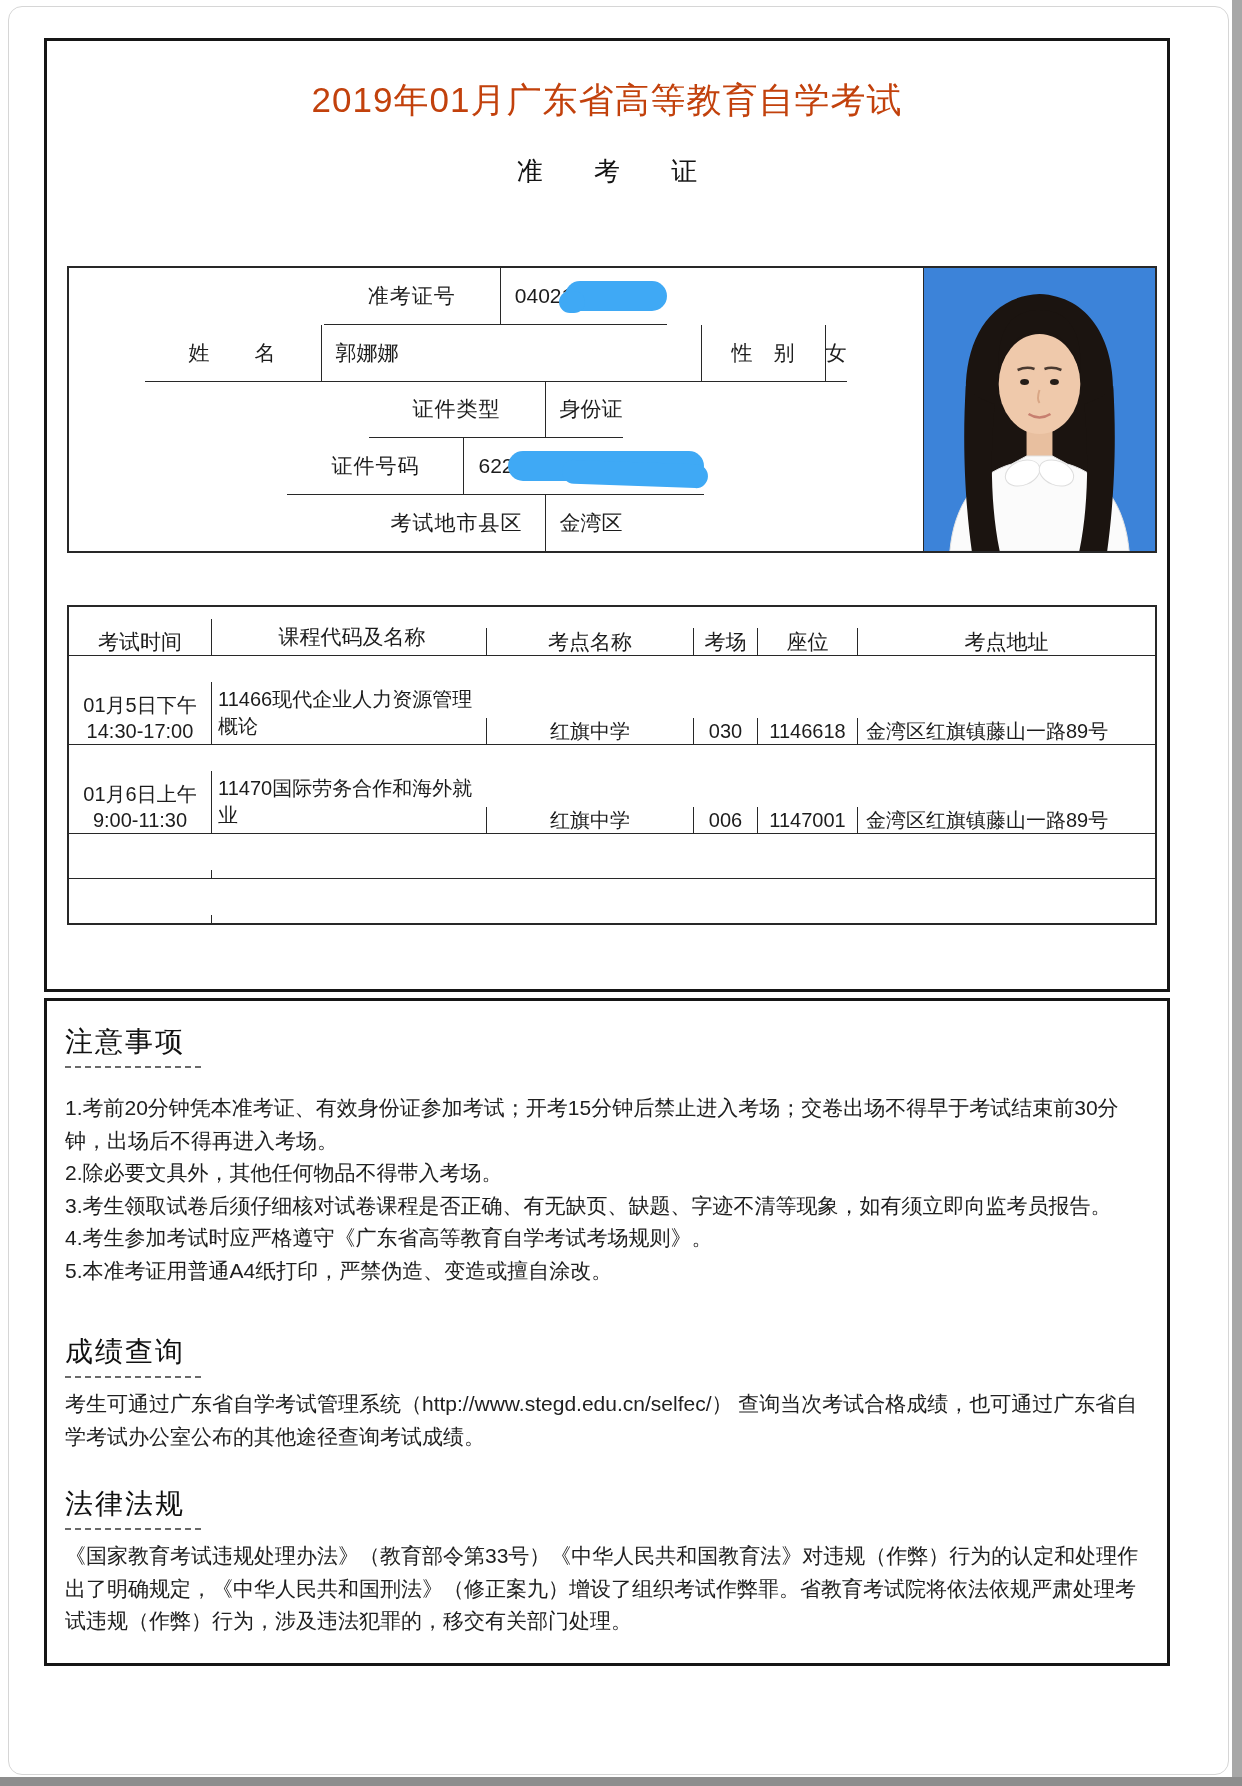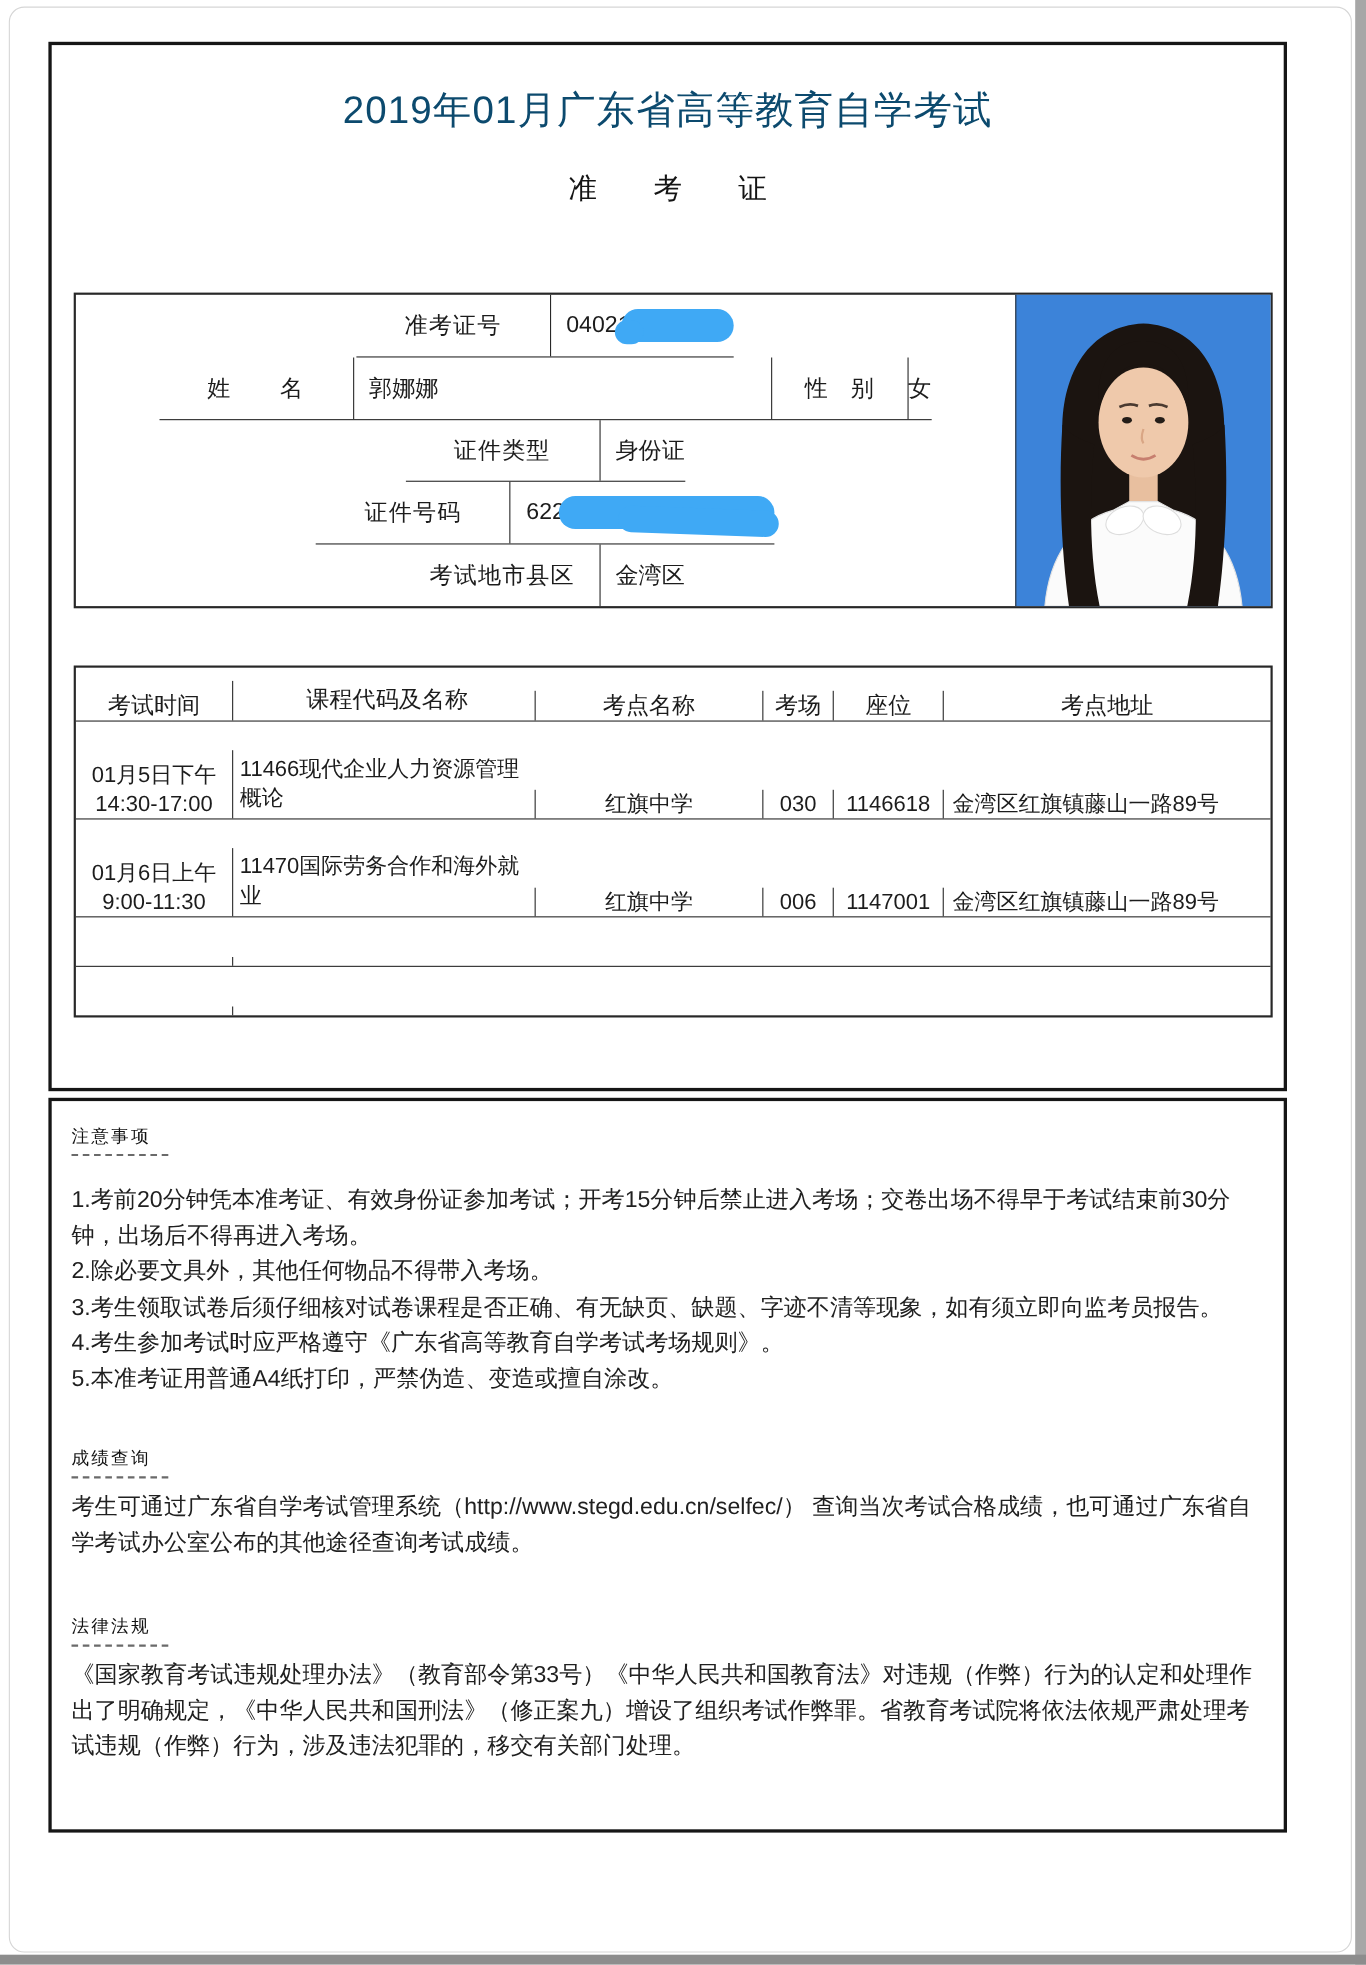--- a/index.html
+++ b/index.html
@@ -15,21 +15,21 @@
   .scan-right{position:absolute;right:0;top:0;width:10px;height:100%;background:#a7a7a7;}
   .scan-bottom{position:absolute;left:0;bottom:0;width:100%;height:9px;background:#8d8d8d;}
 
   
   .box1{position:absolute;left:44px;top:38px;width:1126px;height:954px;
     border:3px solid #161616;box-sizing:border-box;background:#fff;}
   .box2{position:absolute;left:44px;top:998px;width:1126px;height:668px;
     border:3px solid #161616;box-sizing:border-box;background:#fff;
     padding:22px 18px 0 18px;}
 
-  .title{margin-top:36px;text-align:center;font-size:35px;color:#0c4a6e;letter-spacing:1px;}
+  .title{margin-top:36px;text-align:center;font-size:35px;color:#c2410c;letter-spacing:1px;}
   .subtitle{margin-top:30px;text-align:center;font-size:26px;color:#141414;
     letter-spacing:22px;text-indent:22px;}
 
   
   .info-table{position:absolute;left:20px;top:225px;width:1090px;height:287px;
     border:2px solid #282828;box-sizing:border-box;}
   .info-rows{position:absolute;left:0;top:0;right:233px;bottom:0;display:flex;flex-direction:column;align-items:center;}
   .info-row{flex:1;display:flex;align-items:stretch;border-bottom:1px solid #282828;}
   .info-row:last-child{border-bottom:none;}
   .cell{display:flex;align-items:center;font-size:21px;color:#1c1c1c;box-sizing:border-box;}
@@ -65,26 +65,26 @@
   .c-time{flex:0 0 142px;flex-direction:column;}
   .c-course{flex:0 0 275px;justify-content:flex-start;text-align:left;
     padding:4px 6px;line-height:1.35;align-items:center;}
   .c-site{flex:0 0 207px;}
   .c-room{flex:0 0 64px;}
   .c-seat{flex:0 0 100px;}
   .c-addr{flex:1;justify-content:flex-start;text-align:left;padding:0 8px;}
   .head .s-cell{font-size:21px;}
 
   
-  .sec-h{display:inline-block;font-size:16px;color:#111;letter-spacing:2px;
+  .sec-h{display:inline-block;font-size:28px;color:#111;letter-spacing:2px;
     border-bottom:2px dashed #6a6a6a;padding:0 16px 5px 0;}
   .sec-body,.note-item{font-size:21px;line-height:1.55;color:#202020;}
   .notes-list{margin-top:24px;}
   .h-score{margin-top:46px;}
-  .h-law{margin-top:50px;}
+  .h-law{margin-top:32px;}
   .sec-body{margin-top:10px;}
 </style>
 </head>
 <body>
 
 <div class="page">
   <div class="scan-outline"></div>
 
   <div class="box1">
     <div class="title">2019年01月广东省高等教育自学考试</div>

